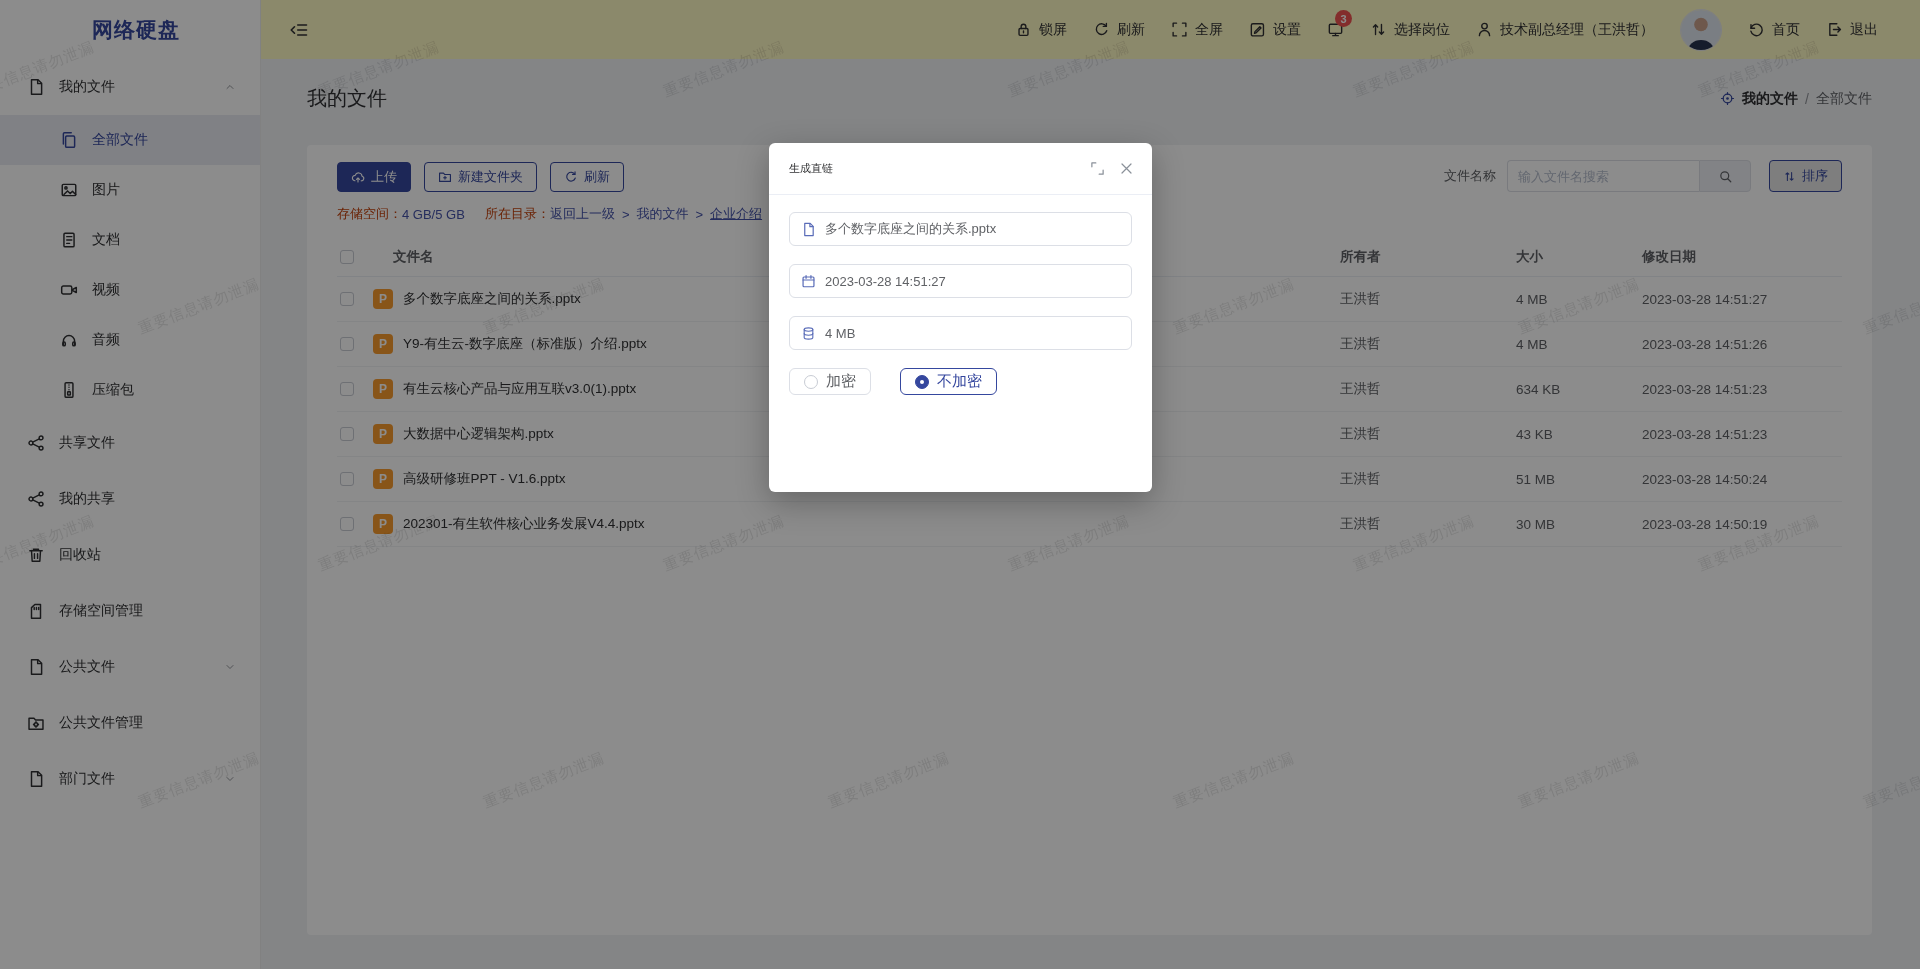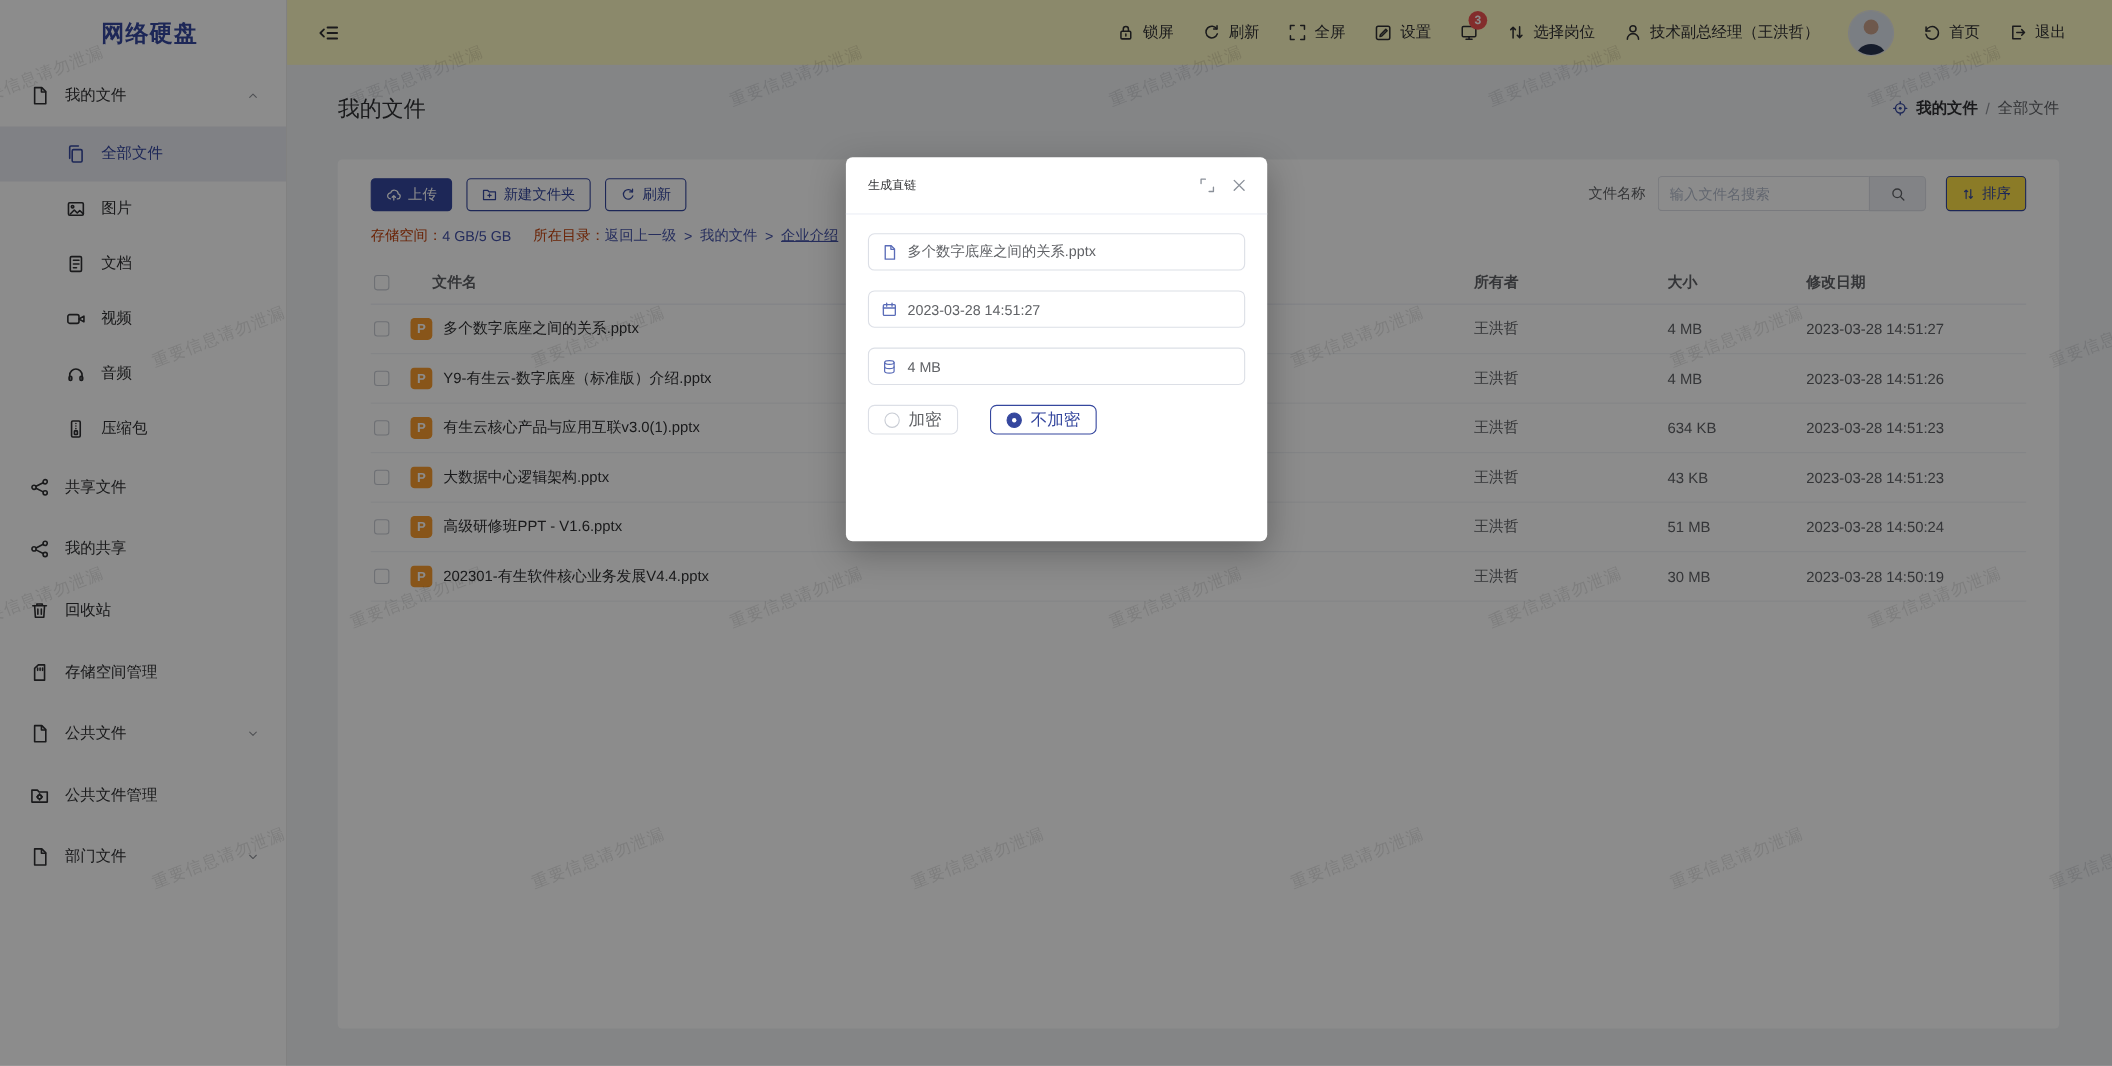--- a/index.html
+++ b/index.html
@@ -41,21 +41,21 @@
 .btn{height:30px;border-radius:4px;font-size:13px;display:inline-flex;align-items:center;gap:6px;padding:0 13px;cursor:pointer}
 .btn svg{width:14px;height:14px}
 .btn-primary{background:#35479e;color:#fff;border:1px solid #35479e}
 .btn-outline{background:#fff;color:#35479e;border:1px solid #35479e;margin-left:13px}
 .toolbar-right{margin-left:auto;display:flex;align-items:center}
 .search-label{font-size:13px;color:#606266;margin-right:11px}
 .search-input{width:192px;height:32px;border:1px solid #dcdfe6;border-right:none;border-radius:4px 0 0 4px;padding:0 10px;font-size:13px;color:#606266;background:#fff;outline:none;font-family:inherit}
 .search-input::placeholder{color:#b4bccc}
 .search-btn{width:52px;height:32px;border:1px solid #dcdfe6;border-radius:0 4px 4px 0;background:#edeff4;display:flex;align-items:center;justify-content:center;color:#606266;cursor:pointer}
 .search-btn svg{width:15px;height:15px}
-.sort-btn{margin-left:18px;height:32px;border:1px solid #35479e;border-radius:4px;color:#35479e;display:inline-flex;align-items:center;gap:6px;padding:0 13px;font-size:13px;background:#fde047;cursor:pointer}
+.sort-btn{margin-left:18px;height:32px;border:1px solid #35479e;border-radius:4px;color:#35479e;display:inline-flex;align-items:center;gap:6px;padding:0 13px;font-size:13px;background:#e5e5e5;cursor:pointer}
 .sort-btn svg{width:13px;height:13px}
 .dir-row{margin-top:13px;font-size:13px;display:flex;align-items:center;white-space:nowrap}
 .dir-label{color:#c2410c}
 .dir-val{color:#4553a9;margin-right:20px}
 .dir-link{color:#4553a9;cursor:pointer}
 .dir-sep{color:#4553a9;margin:0 7px}
 .dir-current{color:#4553a9;text-decoration:underline;cursor:pointer}
 .ftable{margin-top:14px}
 .thead,.trow{display:grid;grid-template-columns:20px 1fr 160px 110px 200px;column-gap:16px;align-items:center}
 .thead{height:40px;border-bottom:1px solid #ebeef5;font-size:13.5px;color:#606266;font-weight:bold}

